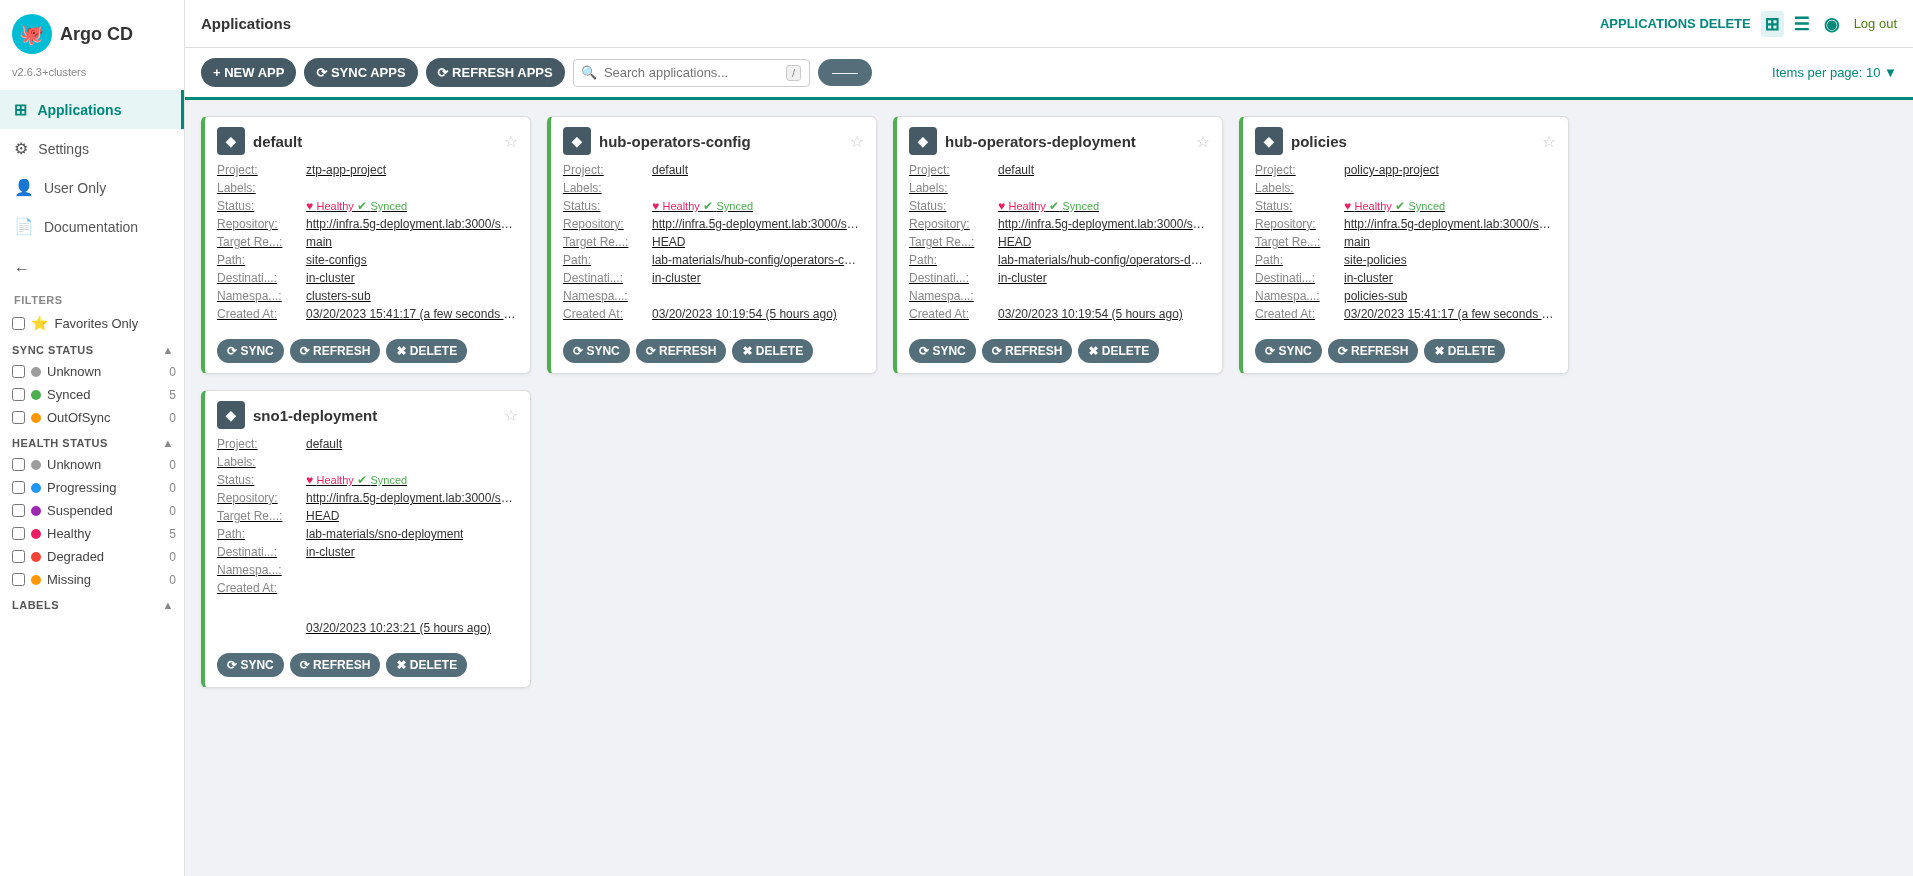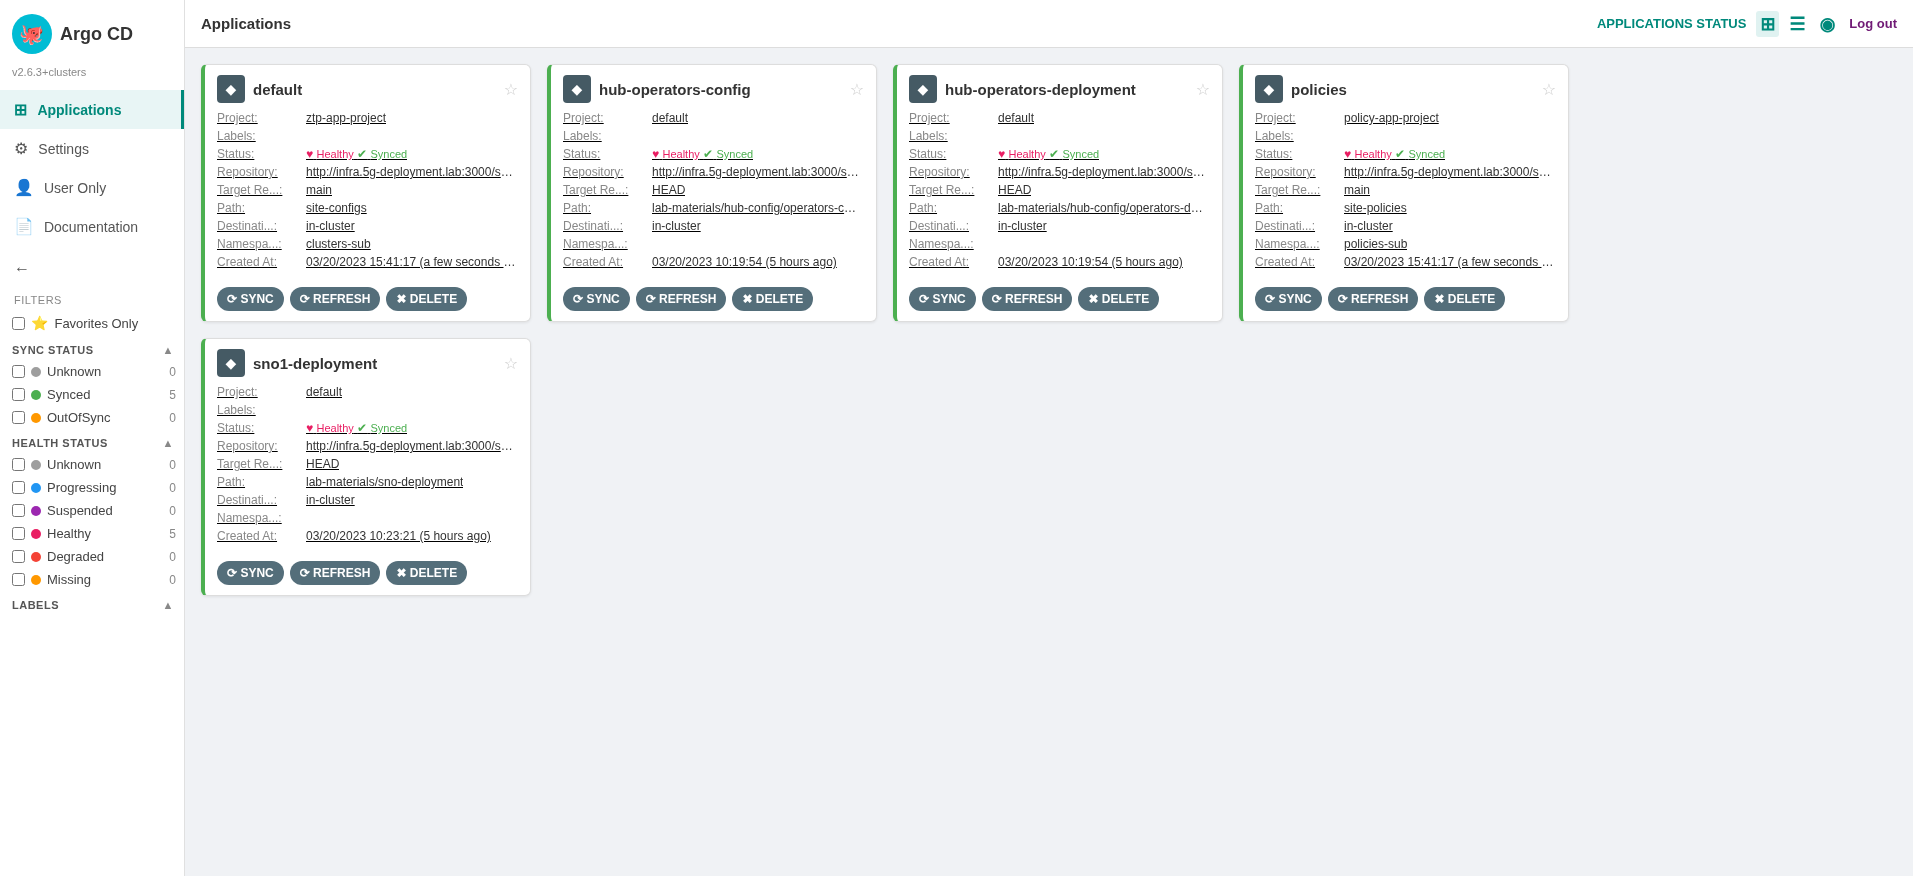--- a/index.html
+++ b/index.html
@@ -48,21 +48,21 @@
     }
     .nav-icon { font-size: 16px; }
     .sidebar-back {
       padding: 8px 14px;
       color: #555;
       cursor: pointer;
       font-size: 16px;
     }
     .sidebar-section-title {
       font-size: 11px;
-      font-weight: normal;
+      font-weight: bold;
       color: #888;
       padding: 10px 14px 4px 14px;
       letter-spacing: 0.5px;
       text-transform: uppercase;
     }
     .filter-row {
       display: flex; align-items: center; gap: 6px;
       padding: 5px 8px 5px 12px;
       font-size: 13px;
       color: #444;
@@ -112,21 +112,21 @@
       background: #fff;
       border-bottom: 1px solid #ddd;
       min-height: 48px;
     }
     .top-bar-left { display: flex; align-items: center; gap: 6px; }
     .page-title { font-size: 15px; font-weight: bold; color: #333; }
     .top-bar-right { display: flex; align-items: center; gap: 10px; font-size: 13px; color: #00897b; font-weight: bold; }
     .view-icons { display: flex; gap: 6px; align-items: center; }
     .view-icon { font-size: 18px; color: #00897b; cursor: pointer; padding: 2px 4px; }
     .view-icon.active { background: #e0f2f1; border-radius: 3px; }
-    .logout-btn { color: #701a75; font-weight: bold; cursor: pointer; font-size: 13px; }
+    .logout-btn { color: #4d7c0f; font-weight: normal; cursor: pointer; font-size: 13px; }
 
     
     .toolbar {
       display: flex; align-items: center; gap: 8px;
       padding: 10px 16px;
       background: #fff;
       border-bottom: 3px solid #00897b;
     }
     .btn-new-app, .btn-sync-apps, .btn-refresh-apps {
       display: flex; align-items: center; gap: 5px;
@@ -345,30 +345,42 @@
   </div>
 </div>
 
 <div class="main">
 
   <div class="top-bar">
     <div class="top-bar-left">
       <span class="page-title">Applications</span>
     </div>
     <div class="top-bar-right">
-      <span>APPLICATIONS STATUS</span>
+      <span>APPLICATIONS DELETE</span>
       <div class="view-icons">
         <span class="view-icon active">⊞</span>
         <span class="view-icon">☰</span>
         <span class="view-icon">◉</span>
       </div>
       <span class="logout-btn">Log out</span>
     </div>
   </div>
 
+  <div class="toolbar">
+    <button class="btn-new-app">+ NEW APP</button>
+    <button class="btn-sync-apps">⟳ SYNC APPS</button>
+    <button class="btn-refresh-apps">⟳ REFRESH APPS</button>
+    <div class="search-container">
+      <span>🔍</span>
+      <input class="search-input" type="text" placeholder="Search applications..." style="">
+      <span class="search-kbd">/</span>
+    </div>
+    <button class="filter-btn">——</button>
+    <span class="items-per-page">Items per page: 10 ▼</span>
+  </div>
 
   <div class="app-grid" id="app-grid">
   <div class="app-card">
     <div class="app-card-header">
       <div class="app-card-title-row">
         <div class="app-icon">◆</div>
         <span class="app-name">default</span>
       </div>
       <span class="star-btn">☆</span>
     </div>
@@ -638,21 +650,21 @@
         <span class="app-info-label">Destinati...:</span>
         <span class="app-info-value">in-cluster</span>
       </div>
 
     <div class="app-info-row">
       <span class="app-info-label">Namespa...:</span>
       <span class="app-info-value"></span>
     </div>
       <div class="app-info-row">
         <span class="app-info-label">Created At:</span>
-        <span class="app-info-value" style="max-width:230px;">03/20/2023 10:23:21  (5 hours ago)</span>
+        <span class="app-info-value" style="max-width:230px;margin-top:40px;">03/20/2023 10:23:21  (5 hours ago)</span>
       </div>
     </div>
     <div class="app-card-footer">
       <button class="btn-sync">⟳ SYNC</button>
       <button class="btn-refresh">⟳ REFRESH</button>
       <button class="btn-delete">✖ DELETE</button>
     </div>
   </div>
     </div>
 </div>

